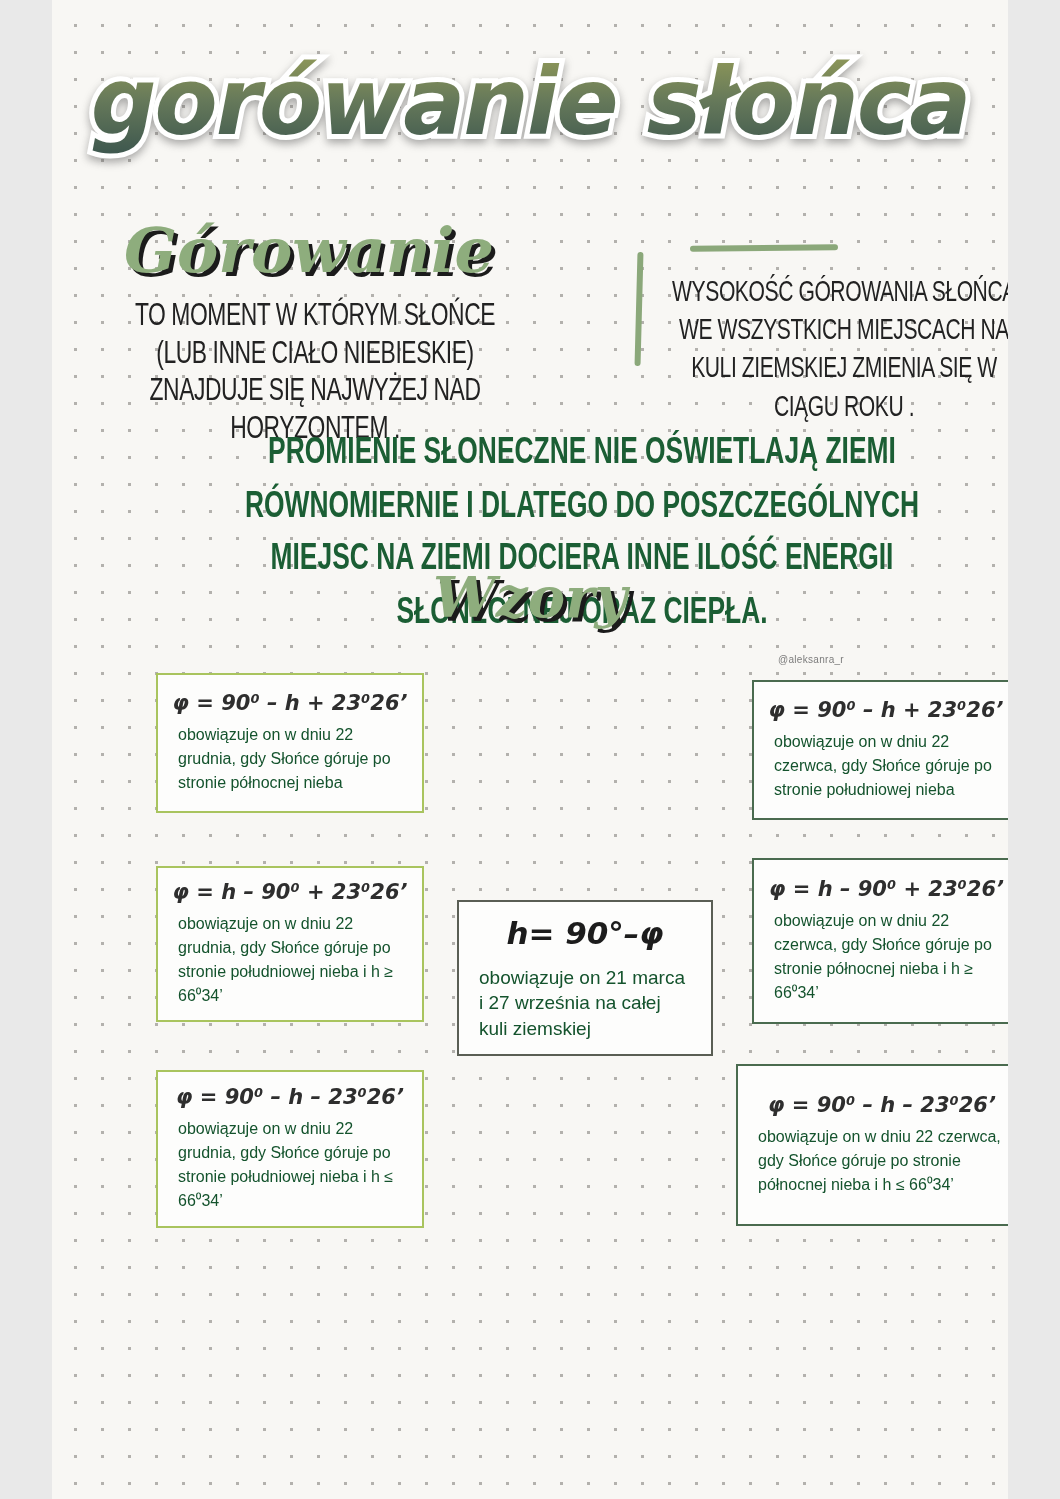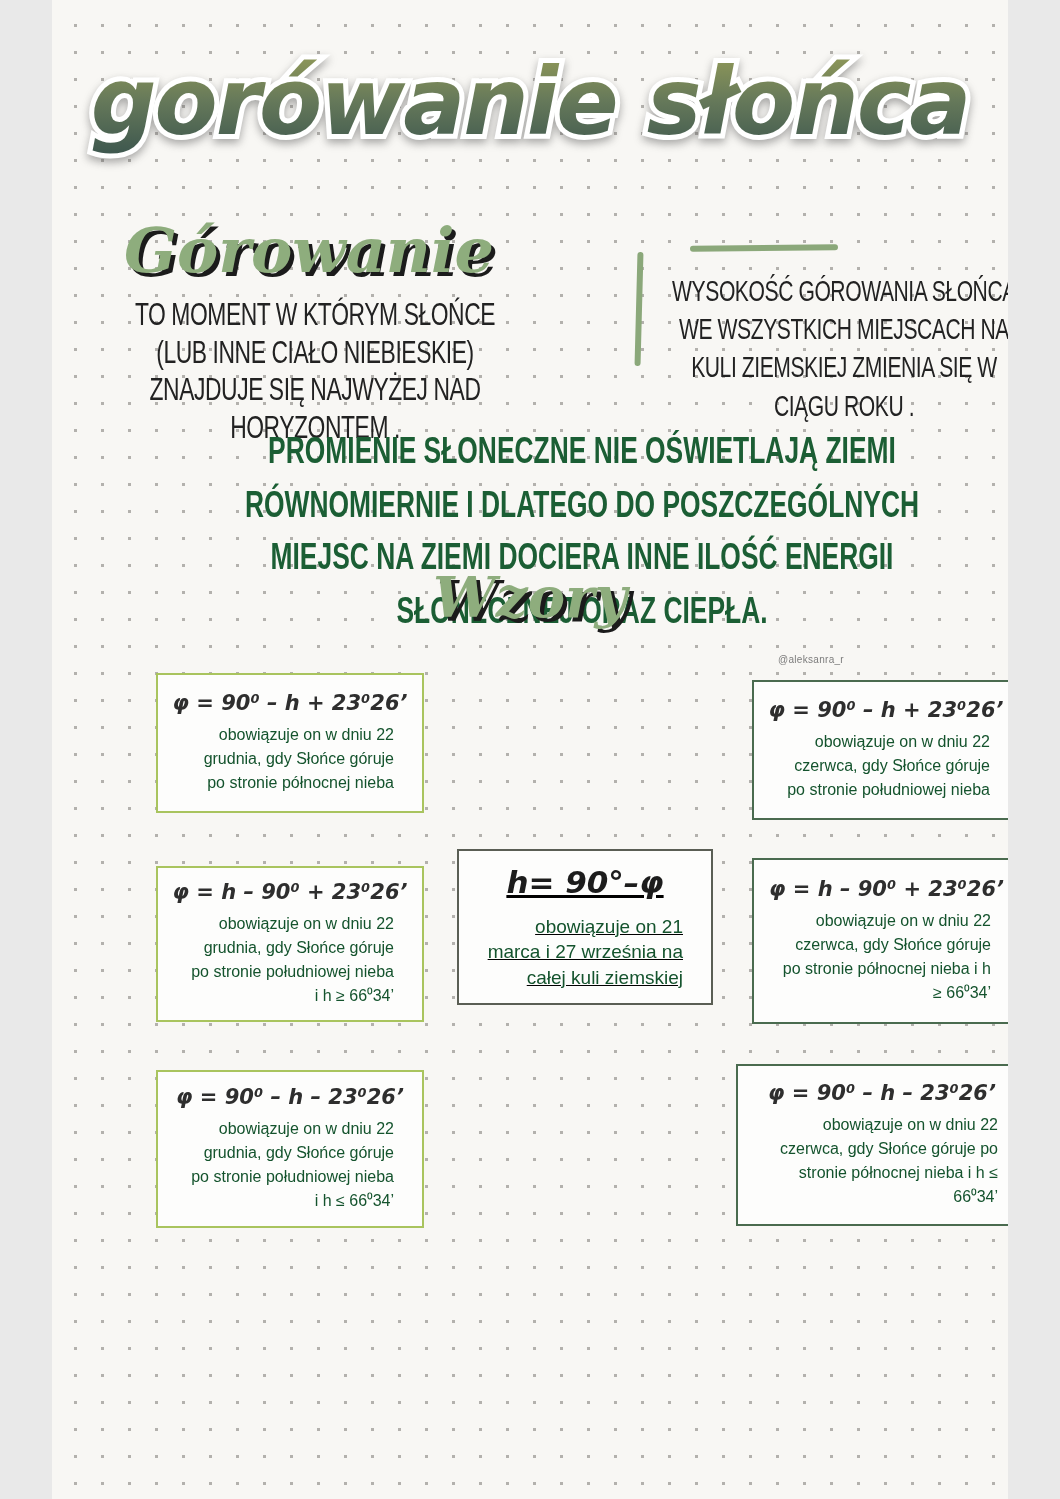--- a/index.html
+++ b/index.html
@@ -118,22 +118,22 @@
   }
 
   
   .card {
     position: absolute;
     background: #fdfdfc;
     display: flex;
     flex-direction: column;
     justify-content: center;
     align-items: center;
-    text-align: right;
-    padding: 10px 28px;
+    text-align: left;
+    padding: 10px 20px;
     gap: 4px;
   }
   .card--light { border: 2px solid #a9c45e; }
   .card--dark  { border: 2px solid #4a6b4f; }
   .card--gray  { border: 2px solid #5a5e54; }
 
   .formula {
     font-family: "DejaVu Sans", sans-serif;
     font-weight: bold;
     font-style: italic;
@@ -150,21 +150,21 @@
   .desc {
     font-size: 16px;
     line-height: 1.5;
     color: #14532d;
   }
   .desc-big { font-size: 19px; line-height: 1.35; }
 
   .card-b1 { left: 104px; top: 673px;  width: 268px; height: 140px; }
   .card-b2 { left: 700px; top: 680px;  width: 268px; height: 140px; }
   .card-b3 { left: 104px; top: 866px;  width: 268px; height: 156px; }
-  .card-bc { left: 405px; top: 849px;  width: 256px; height: 156px; text-decoration: underline; }
+  .card-bc { left: 405px; top: 900px;  width: 256px; height: 156px; }
   .card-b4 { left: 700px; top: 858px;  width: 269px; height: 166px; }
   .card-b5 { left: 104px; top: 1070px; width: 268px; height: 158px; }
   .card-b6 { left: 684px; top: 1064px; width: 292px; height: 162px; }
 </style>
 </head>
 <body>
 
 <div class="page">
 
   <div class="title-wrap">

